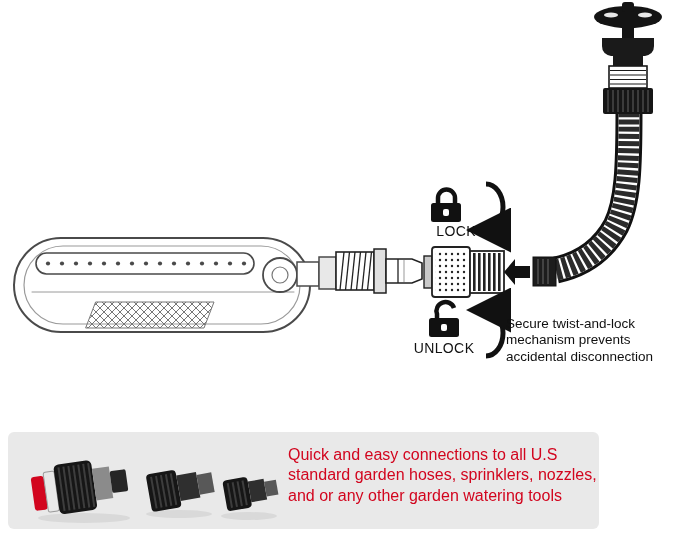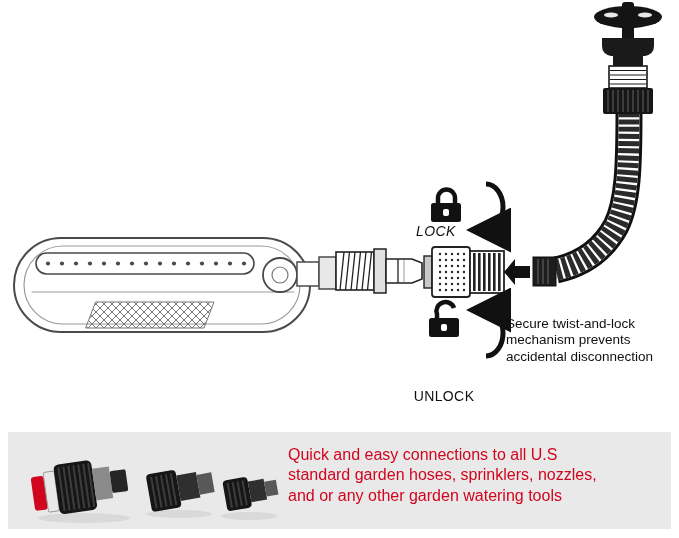--- a/index.html
+++ b/index.html
@@ -16,34 +16,34 @@
   }
   .page{position:relative;width:679px;height:538px;background:#fff;}
   .title{
     position:absolute;left:42px;top:6px;
     color:var(--red);font-size:32px;font-weight:bold;
     line-height:1.12;letter-spacing:.3px;
   }
   .diagram-svg{position:absolute;left:0;top:0;}
   .lock-label{
     position:absolute;left:416px;top:223px;width:60px;
-    text-align:left;font-size:14px;color:#111;letter-spacing:.4px;font-style:italic;
+    text-align:right;font-size:14px;color:#111;letter-spacing:.4px;
   }
   .unlock-label{
     position:absolute;left:404px;top:340px;width:80px;
-    text-align:center;font-size:14px;color:#111;letter-spacing:.4px;margin-top:48px;
+    text-align:center;font-size:14px;color:#111;letter-spacing:.4px;
   }
   .note{
     position:absolute;left:506px;top:316px;width:175px;
     font-size:13.5px;line-height:1.22;color:#101010;
     white-space:pre-line;
   }
   .footer{
-    position:absolute;left:8px;top:432px;width:663px;height:97px;
-    background:var(--footer-bg);border-radius:0;
+    position:absolute;left:8px;top:432px;width:591px;height:97px;
+    background:var(--footer-bg);border-radius:6px;
   }
   .products-svg{position:absolute;left:6px;top:0;}
   .footer-text{
     position:absolute;left:280px;top:13px;width:385px;
     color:var(--red);font-size:16px;line-height:1.28;
     white-space:pre-line;
   }
 </style>
 </head>
 <body>

